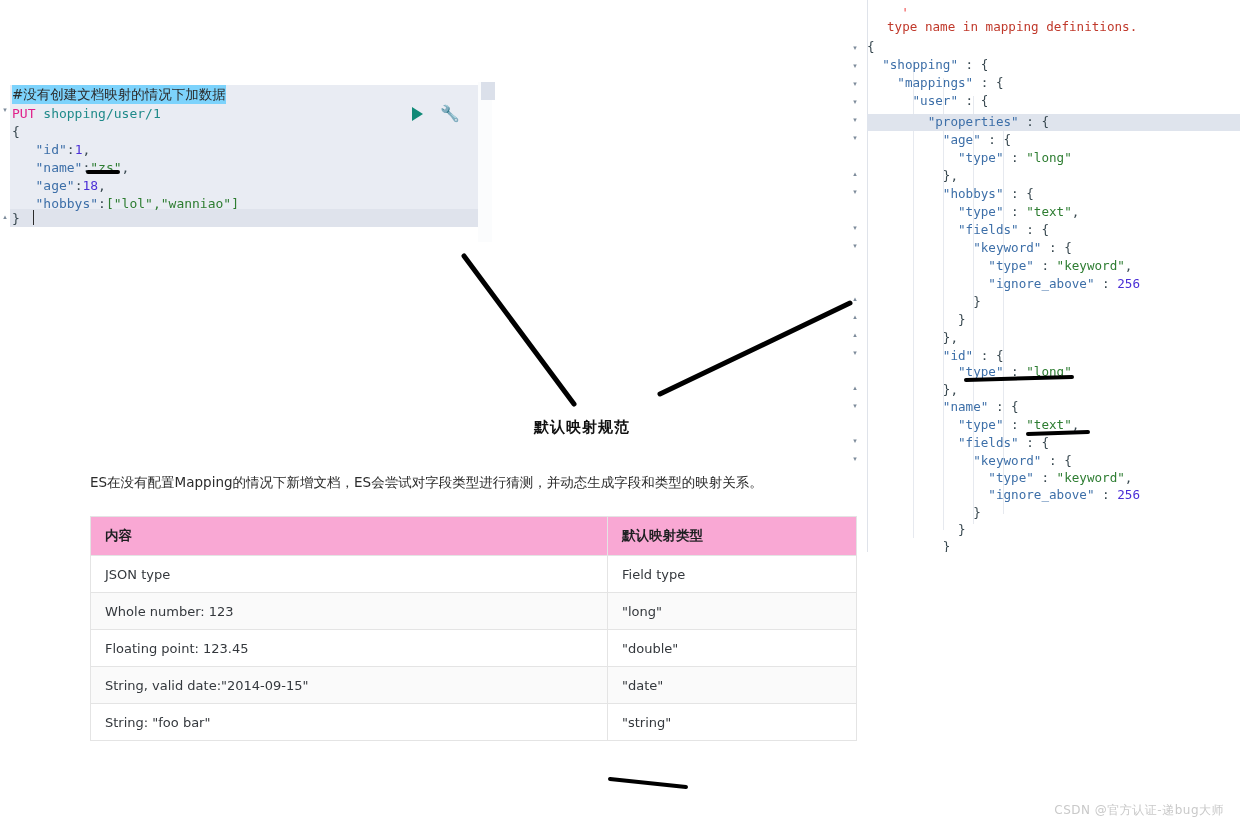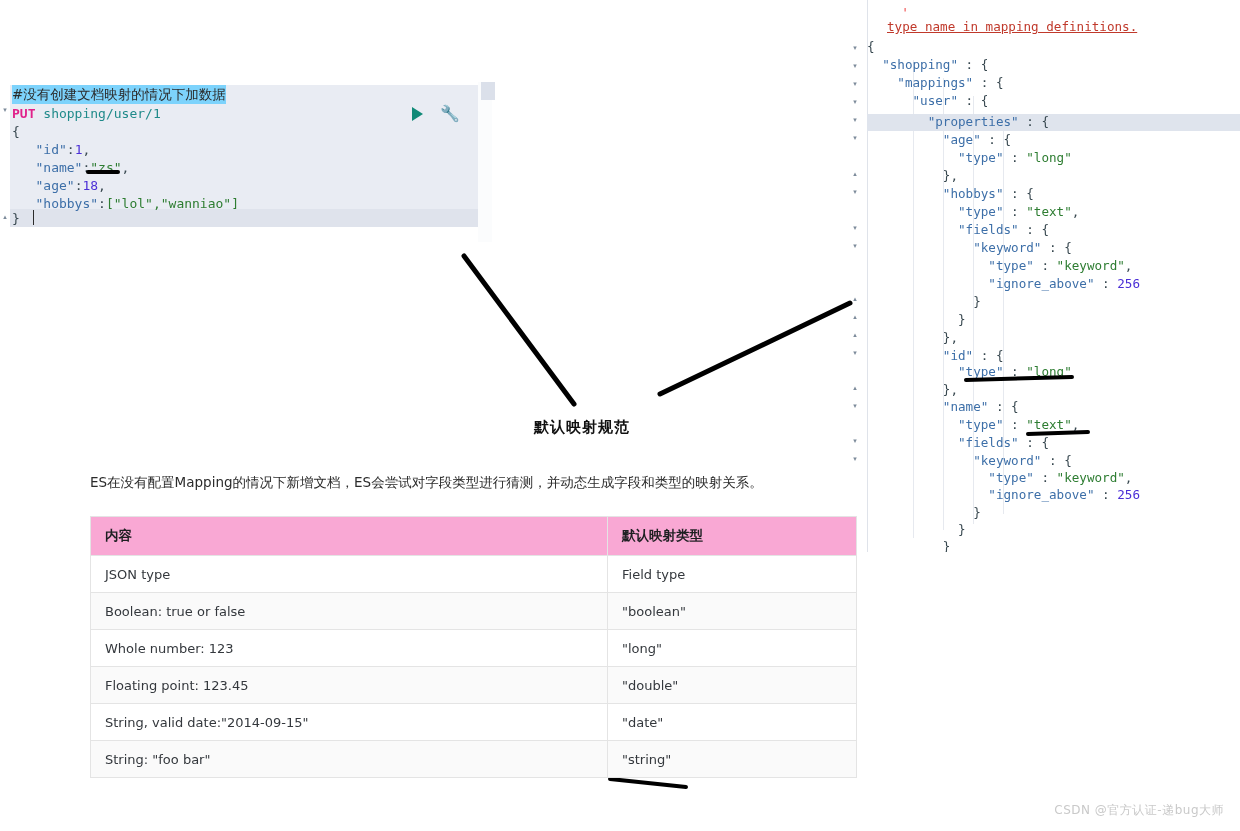--- a/index.html
+++ b/index.html
@@ -60,21 +60,21 @@
   }
   .code-line {
     position: absolute;
     left: 12px;
     font-family: "DejaVu Sans Mono", monospace;
     font-size: 13px;
     line-height: 18px;
     white-space: pre;
     color: #37474f;
   }
-  .kw-put { color: #e0218a; font-weight: bold; }
+  .kw-put { color: #e0218a; font-weight: normal; }
   .kw-path { color: #1f8a8a; }
   .kw-prop { color: #3d6fa8; }
   .kw-str { color: #2e7d32; }
   .kw-num { color: #4b2fd6; }
   .kw-punc { color: #37474f; }
 
   #console-lastline-hl {
     position: absolute;
     left: 10px;
     top: 124px;
@@ -150,21 +150,21 @@
   }
   .resp-line {
     position: absolute;
     left: 22px;
     font-family: "DejaVu Sans Mono", monospace;
     font-size: 12.6px;
     line-height: 17.7px;
     white-space: pre;
     color: #37474f;
   }
-  .r-err { color: #c0392b; text-decoration: underline; }
+  .r-err { color: #c0392b; }
   .r-key { color: #3d6fa8; }
   .r-str { color: #2e7d32; }
   .r-num { color: #4b2fd6; }
   .r-punc { color: #37474f; }
   #response-hl {
     position: absolute;
     left: 22px;
     top: 114px;
     width: 1218px;
     height: 17px;
@@ -400,24 +400,20 @@
         <th>内容</th>
         <th>默认映射类型</th>
       </tr>
     </thead>
     <tbody>
       <tr>
         <td>JSON type</td>
         <td>Field type</td>
       </tr>
       <tr>
-        <td>Boolean: true or false</td>
-        <td>"boolean"</td>
-      </tr>
-      <tr>
         <td>Whole number: 123</td>
         <td>"long"</td>
       </tr>
       <tr>
         <td>Floating point: 123.45</td>
         <td>"double"</td>
       </tr>
       <tr>
         <td>String, valid date:"2014-09-15"</td>
         <td>"date"</td>

